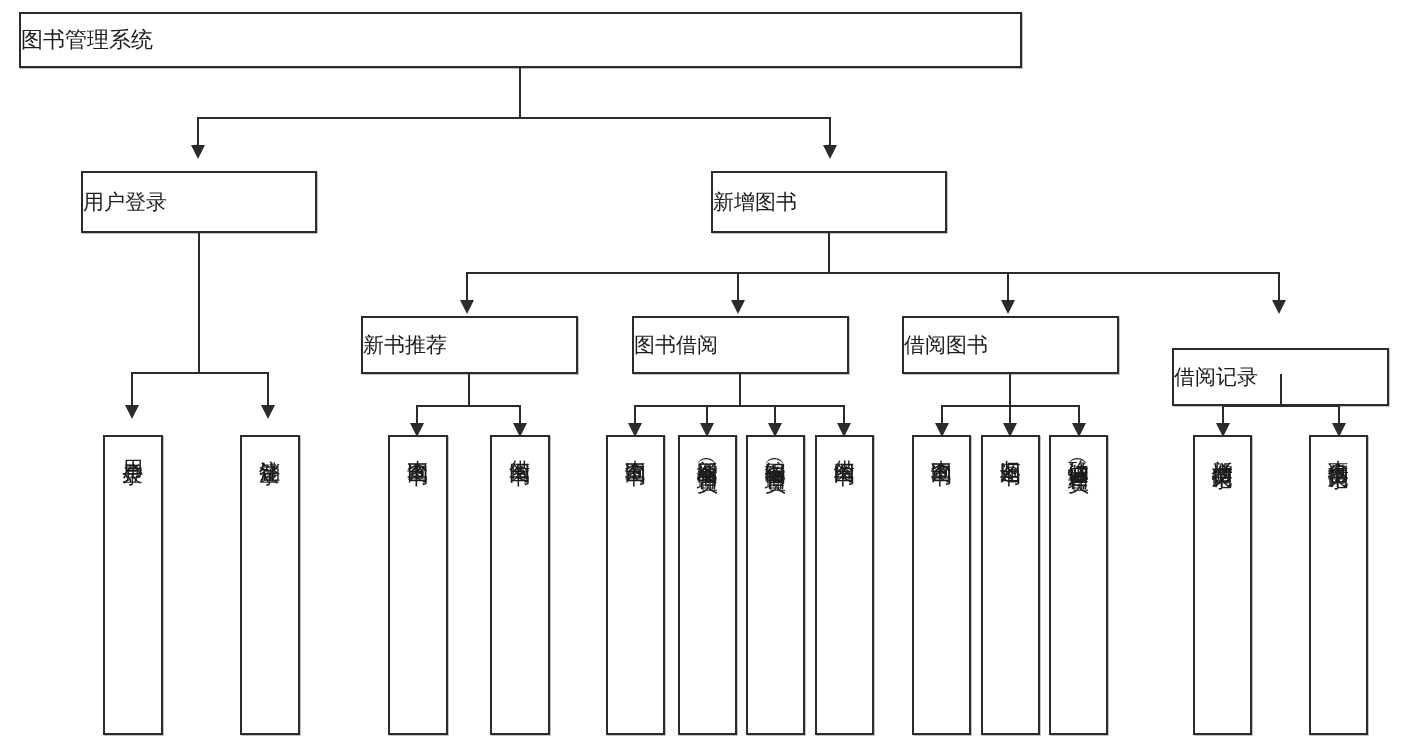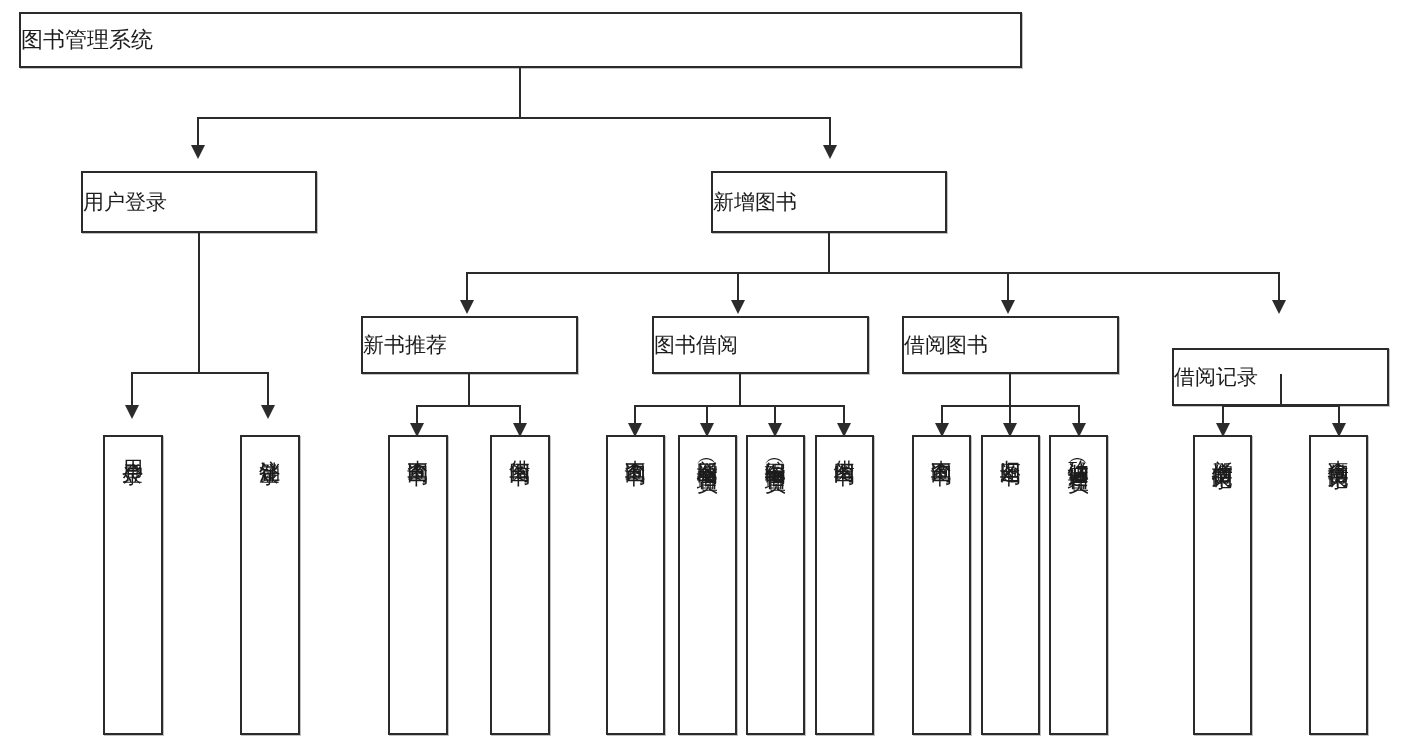--- a/index.html
+++ b/index.html
@@ -119,21 +119,21 @@
   <div class="ln v" style="left:737px; top:272px; height:28px;"></div>
   <div class="arrow" style="left:731px; top:300px;"></div>
   <div class="ln v" style="left:1007px; top:272px; height:28px;"></div>
   <div class="arrow" style="left:1001px; top:300px;"></div>
   <div class="ln v" style="left:1278px; top:272px; height:28px;"></div>
   <div class="arrow" style="left:1272px; top:300px;"></div>
 
   <div class="node horiz" style="left:361px; top:316px; width:217px; height:58px;">
     <span class="cap">新书推荐</span>
   </div>
-  <div class="node horiz" style="left:632px; top:316px; width:217px; height:58px;margin-left:20px;">
+  <div class="node horiz" style="left:632px; top:316px; width:217px; height:58px;">
     <span class="cap">图书借阅</span>
   </div>
   <div class="node horiz" style="left:902px; top:316px; width:217px; height:58px;">
     <span class="cap">借阅图书</span>
   </div>
   <div class="node horiz" style="left:1172px; top:316px; width:217px; height:58px;margin-top:32px;">
     <span class="cap">借阅记录</span>
   </div>
 
   <div class="ln v" style="left:468px; top:374px; height:32px;"></div>

